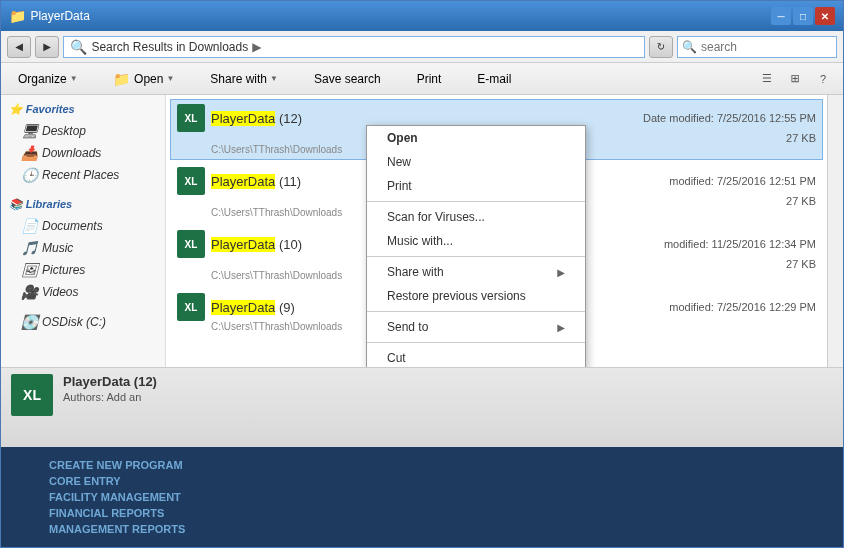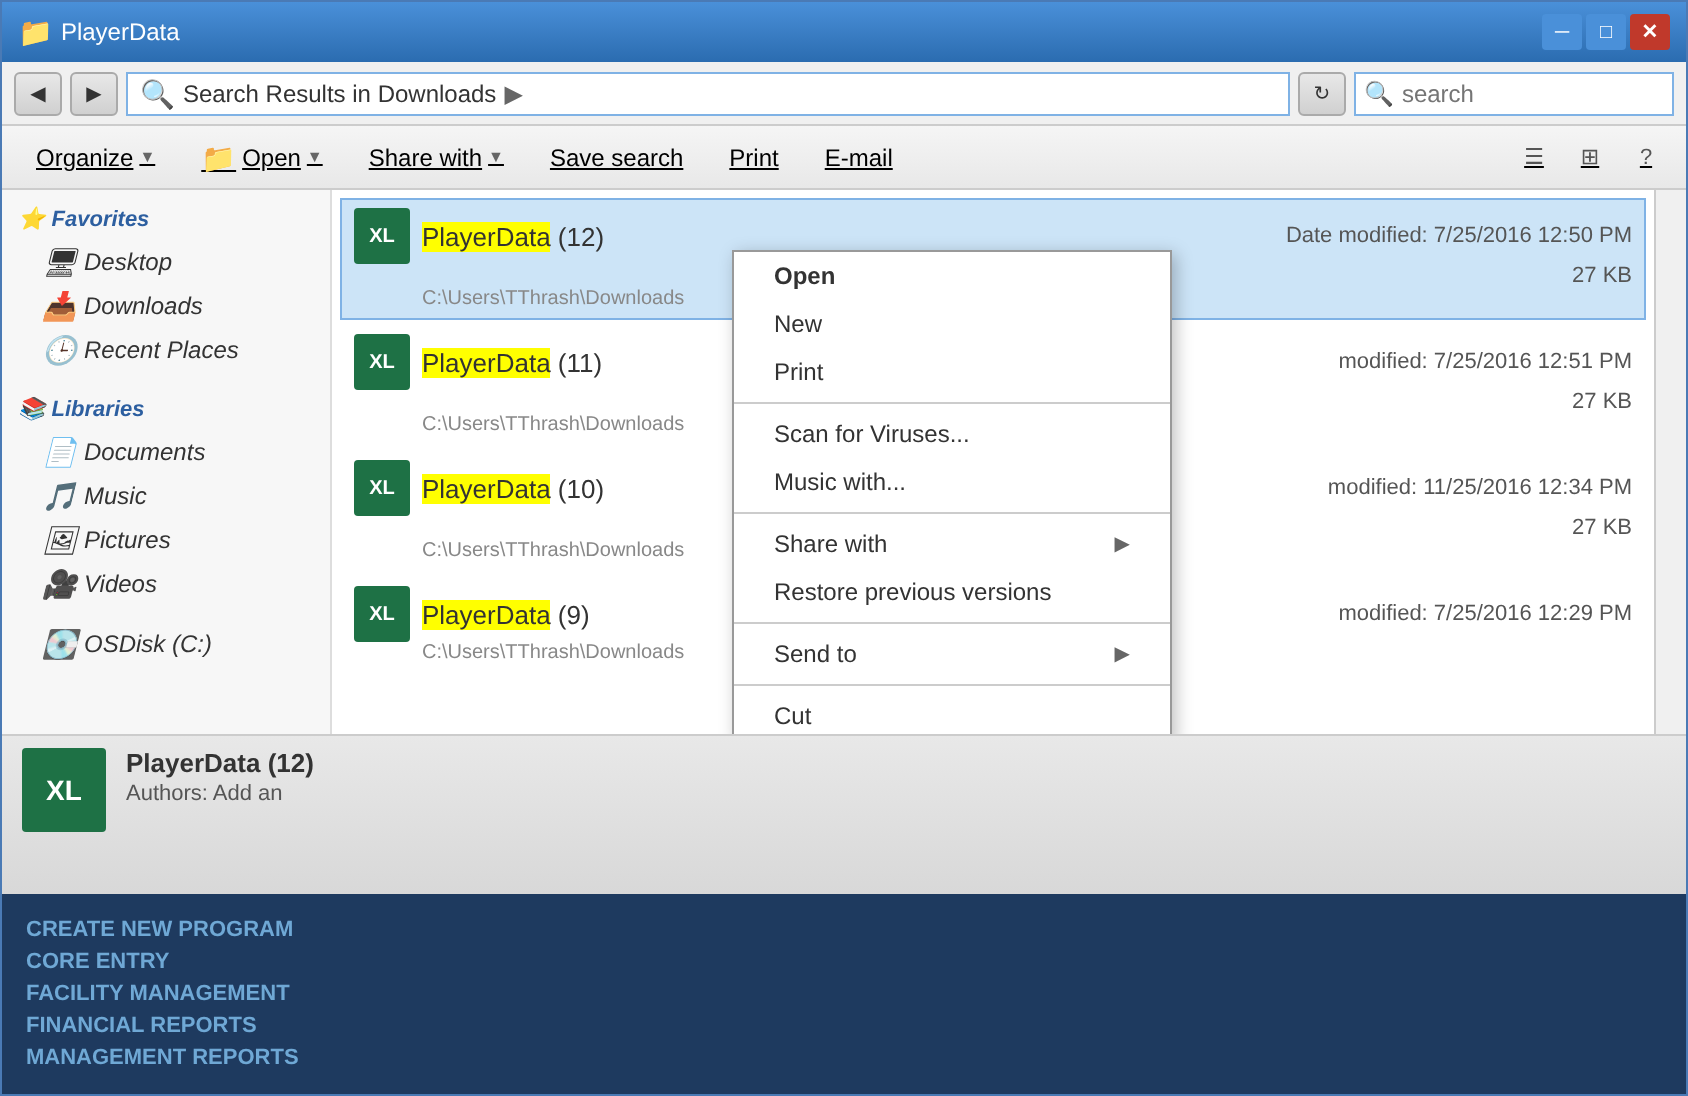--- a/index.html
+++ b/index.html
@@ -125,22 +125,21 @@
     }
 
     
     .toolbar {
       height: 32px;
       background: linear-gradient(to bottom, #f5f5f5, #e8e8e8);
       border-bottom: 1px solid #ccc;
       display: flex;
       align-items: center;
       padding: 0 8px;
-      gap: 5px;
-      text-decoration: underline;
+      gap: 18px;
     }
 
     .toolbar-btn {
       height: 24px;
       padding: 0 8px;
       background: transparent;
       border: 1px solid transparent;
       border-radius: 3px;
       cursor: pointer;
       font-size: 12px;
@@ -354,20 +353,21 @@
       padding: 8px 12px;
       gap: 4px;
       font-size: 11px;
       font-weight: bold;
       text-transform: uppercase;
     }
 
     .bottom-nav-item {
       cursor: pointer;
       color: #6fa8d5;
+      margin-left: 36px;
     }
 
     
     .context-menu {
       position: absolute;
       top: 30px;
       left: 200px;
       width: 220px;
       background: white;
       border: 1px solid #999;
@@ -548,21 +548,21 @@
         <div class="file-list">
 
           <div class="file-item selected">
             <div class="file-item-row">
               <div class="file-item-name">
                 <div class="excel-icon">XL</div>
                 <span class="file-name-text">
                   <span class="highlight">PlayerData</span> (12)
                 </span>
               </div>
-              <span class="file-date">Date modified: 7/25/2016 12:50 PM</span>
+              <span class="file-date">Date modified: 7/25/2016 12:55 PM</span>
             </div>
             <div class="file-item-row">
               <span style="width:34px;display:inline-block;"></span>
               <span class="file-date" style="margin-left:auto;">27 KB</span>
             </div>
             <div class="file-path">C:\Users\TThrash\Downloads</div>
           </div>
 
           <div class="file-item">
             <div class="file-item-row">

